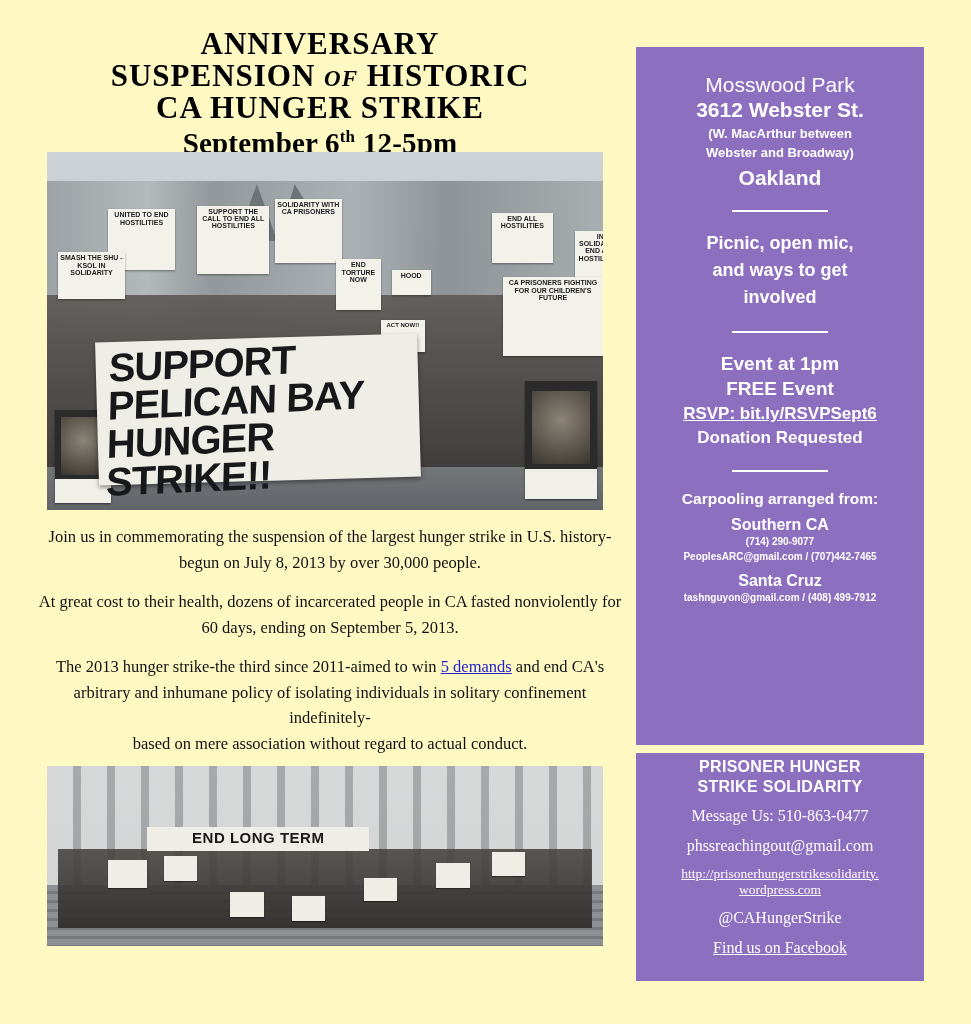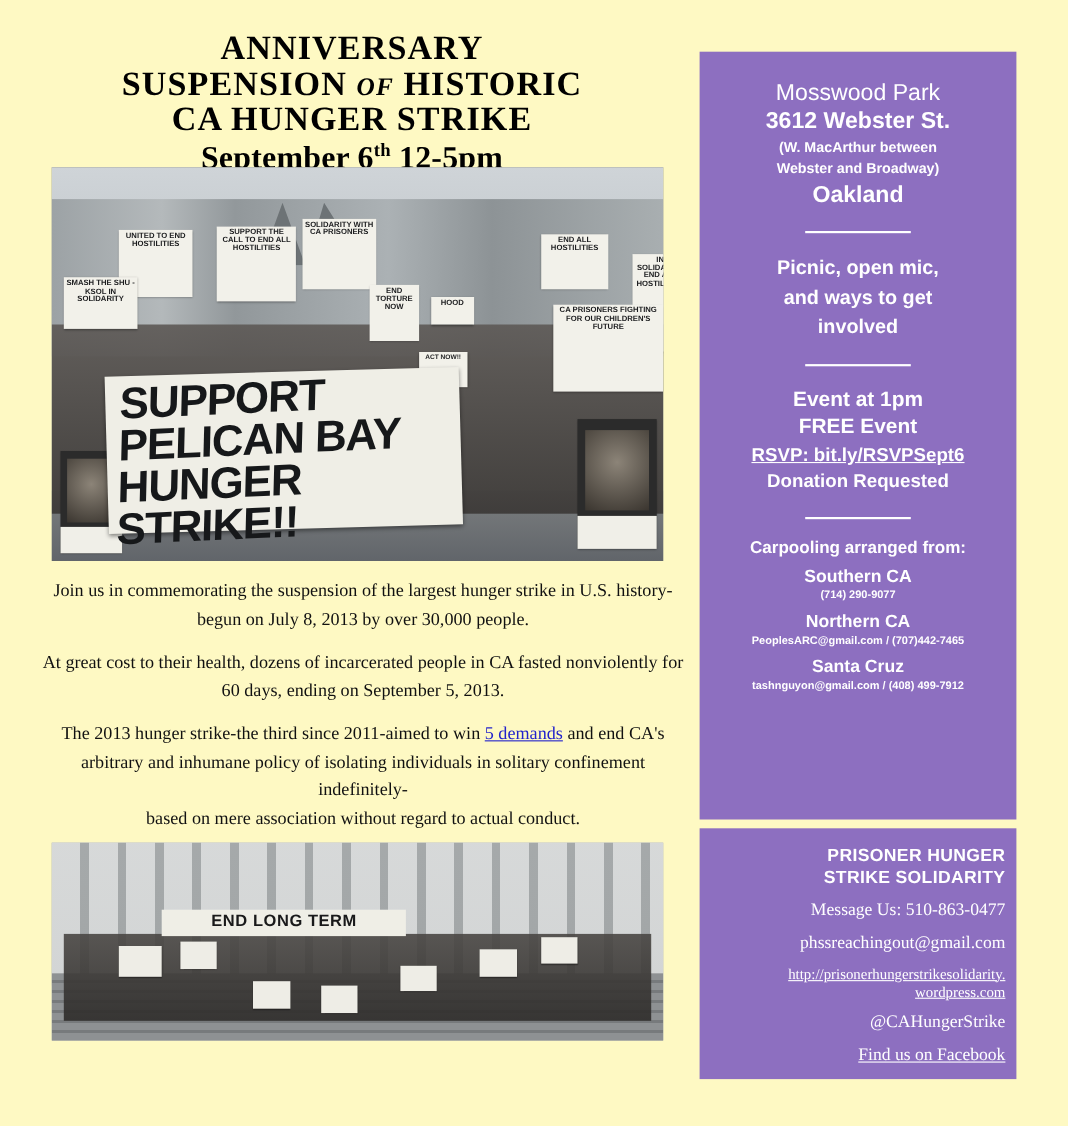--- a/index.html
+++ b/index.html
@@ -222,24 +222,24 @@
     box-sizing: border-box;
     padding: 26px 12px 10px 12px;
     position: relative;
   }
   .purple-bottom {
     background: #8d6fc0;
     width: 288px;
     height: 228px;
     margin-top: 8px;
     color: #ffffff;
-    text-align: right;
+    text-align: center;
     font-family: "Liberation Serif", serif;
     box-sizing: border-box;
-    padding: 16px 10px 10px 10px;
+    padding: 4px 10px 10px 10px;
   }
   .venue-name {
     font-size: 21px;
     font-weight: normal;
     line-height: 1.18;
   }
   .venue-addr {
     font-size: 21px;
     font-weight: bold;
     line-height: 1.18;
@@ -416,21 +416,20 @@
       <div class="rsvp">RSVP: bit.ly/RSVPSept6</div>
       <div class="donation">Donation Requested</div>
 
       <div class="rule"></div>
 
       <div class="carpool-title">Carpooling arranged from:</div>
 
       <div class="region">Southern CA</div>
       <div class="region-contact">(714) 290-9077</div>
 
-      <div class="region">Northern CA</div>
       <div class="region-contact">PeoplesARC@gmail.com / (707)442-7465</div>
 
       <div class="region">Santa Cruz</div>
       <div class="region-contact">tashnguyon@gmail.com / (408) 499-7912</div>
     </div>
 
     <div class="purple-bottom">
       <div class="org-name">PRISONER HUNGER</div>
       <div class="org-name">STRIKE SOLIDARITY</div>
       <div class="contact-line">Message Us: 510-863-0477</div>

